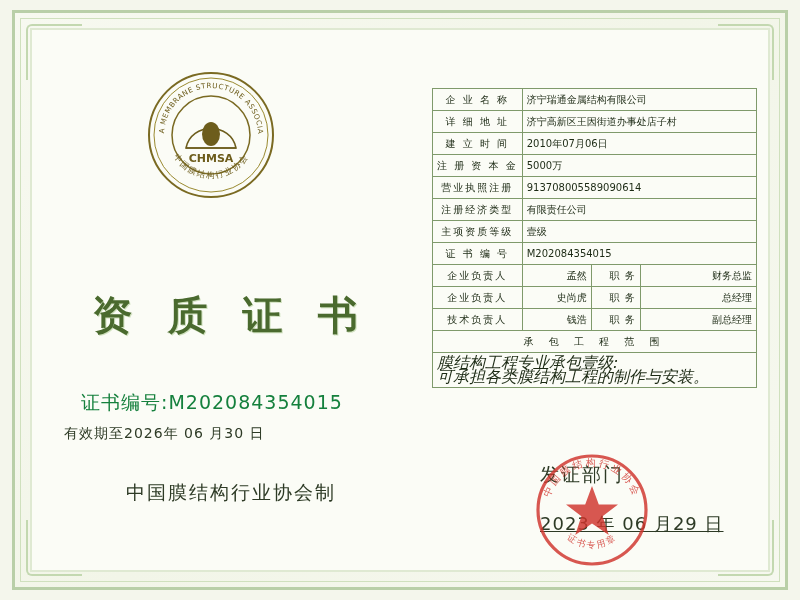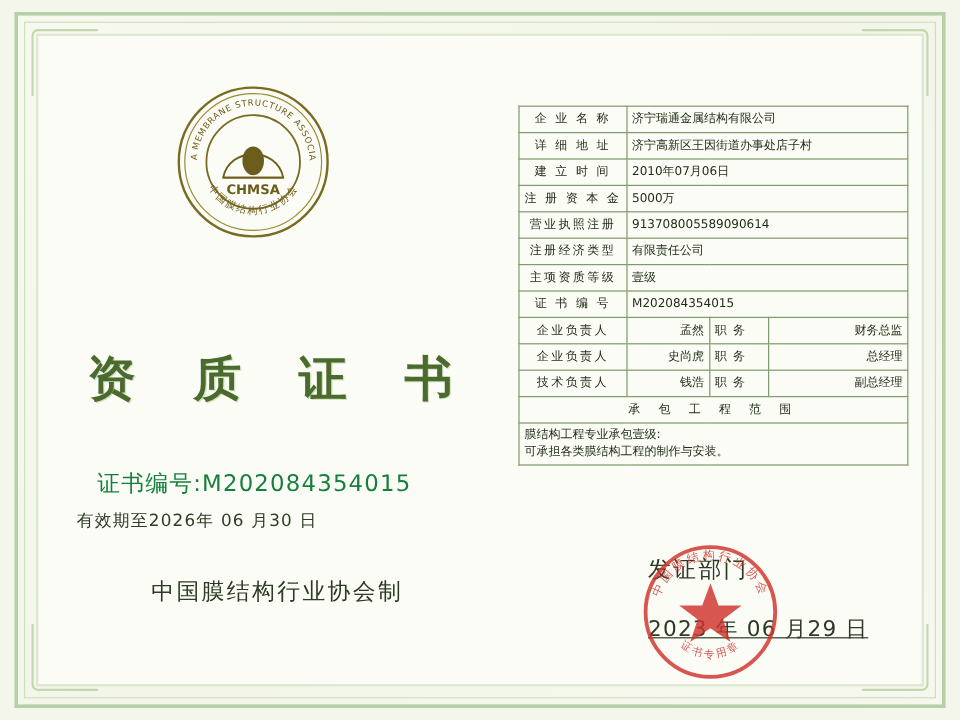--- a/index.html
+++ b/index.html
@@ -77,21 +77,21 @@
   }
   .title-sub {
     position: absolute;
     left: 0; top: 228px;
     width: 370px;
     text-align: center;
     font-size: 40px;
     letter-spacing: 12px;
     font-weight: bold;
     color: #4a6a2e;
-    font-family: Liberation Mono, monospace;
+    font-family: Liberation Sans, sans-serif;
     text-shadow: 1px 1px 0 #cfe0bd;
   }
   .cert-no {
     position: absolute;
     left: 35px; top: 330px;
     font-size: 19px;
     color: #15803d;
     letter-spacing: 1px;
   }
   .valid {
@@ -127,34 +127,35 @@
     line-height: 14px;
   }
   .lbl {
     width: 70px;
     text-align: center;
     letter-spacing: 2px;
     white-space: nowrap;
     margin-left: 45px;
   }
   .val { padding-left: 7px; }
-  .mini-lbl { width: 40px; text-align: left; letter-spacing: 1px;}
+  .mini-lbl { width: 40px; text-align: right; letter-spacing: 1px;}
   .mini-val { width: 60px; text-align: right; }
   .scope-head {
     text-align: center;
     letter-spacing: 6px;
     height: 17px;
   }
   .scope-body {
     height: 118px;
     vertical-align: top;
     padding: 12px 16px;
-    font-size: 10px;
+    font-size: 16px;
     line-height: 17px;
     color: #1c2a14;
+    font-style: italic;
   }
   .issue-dept {
     position: absolute;
     left: 540px; top: 462px;
     font-size: 19px;
     color: #2d3a25;
     letter-spacing: 2px;
   }
   .issue-date {
     position: absolute;

